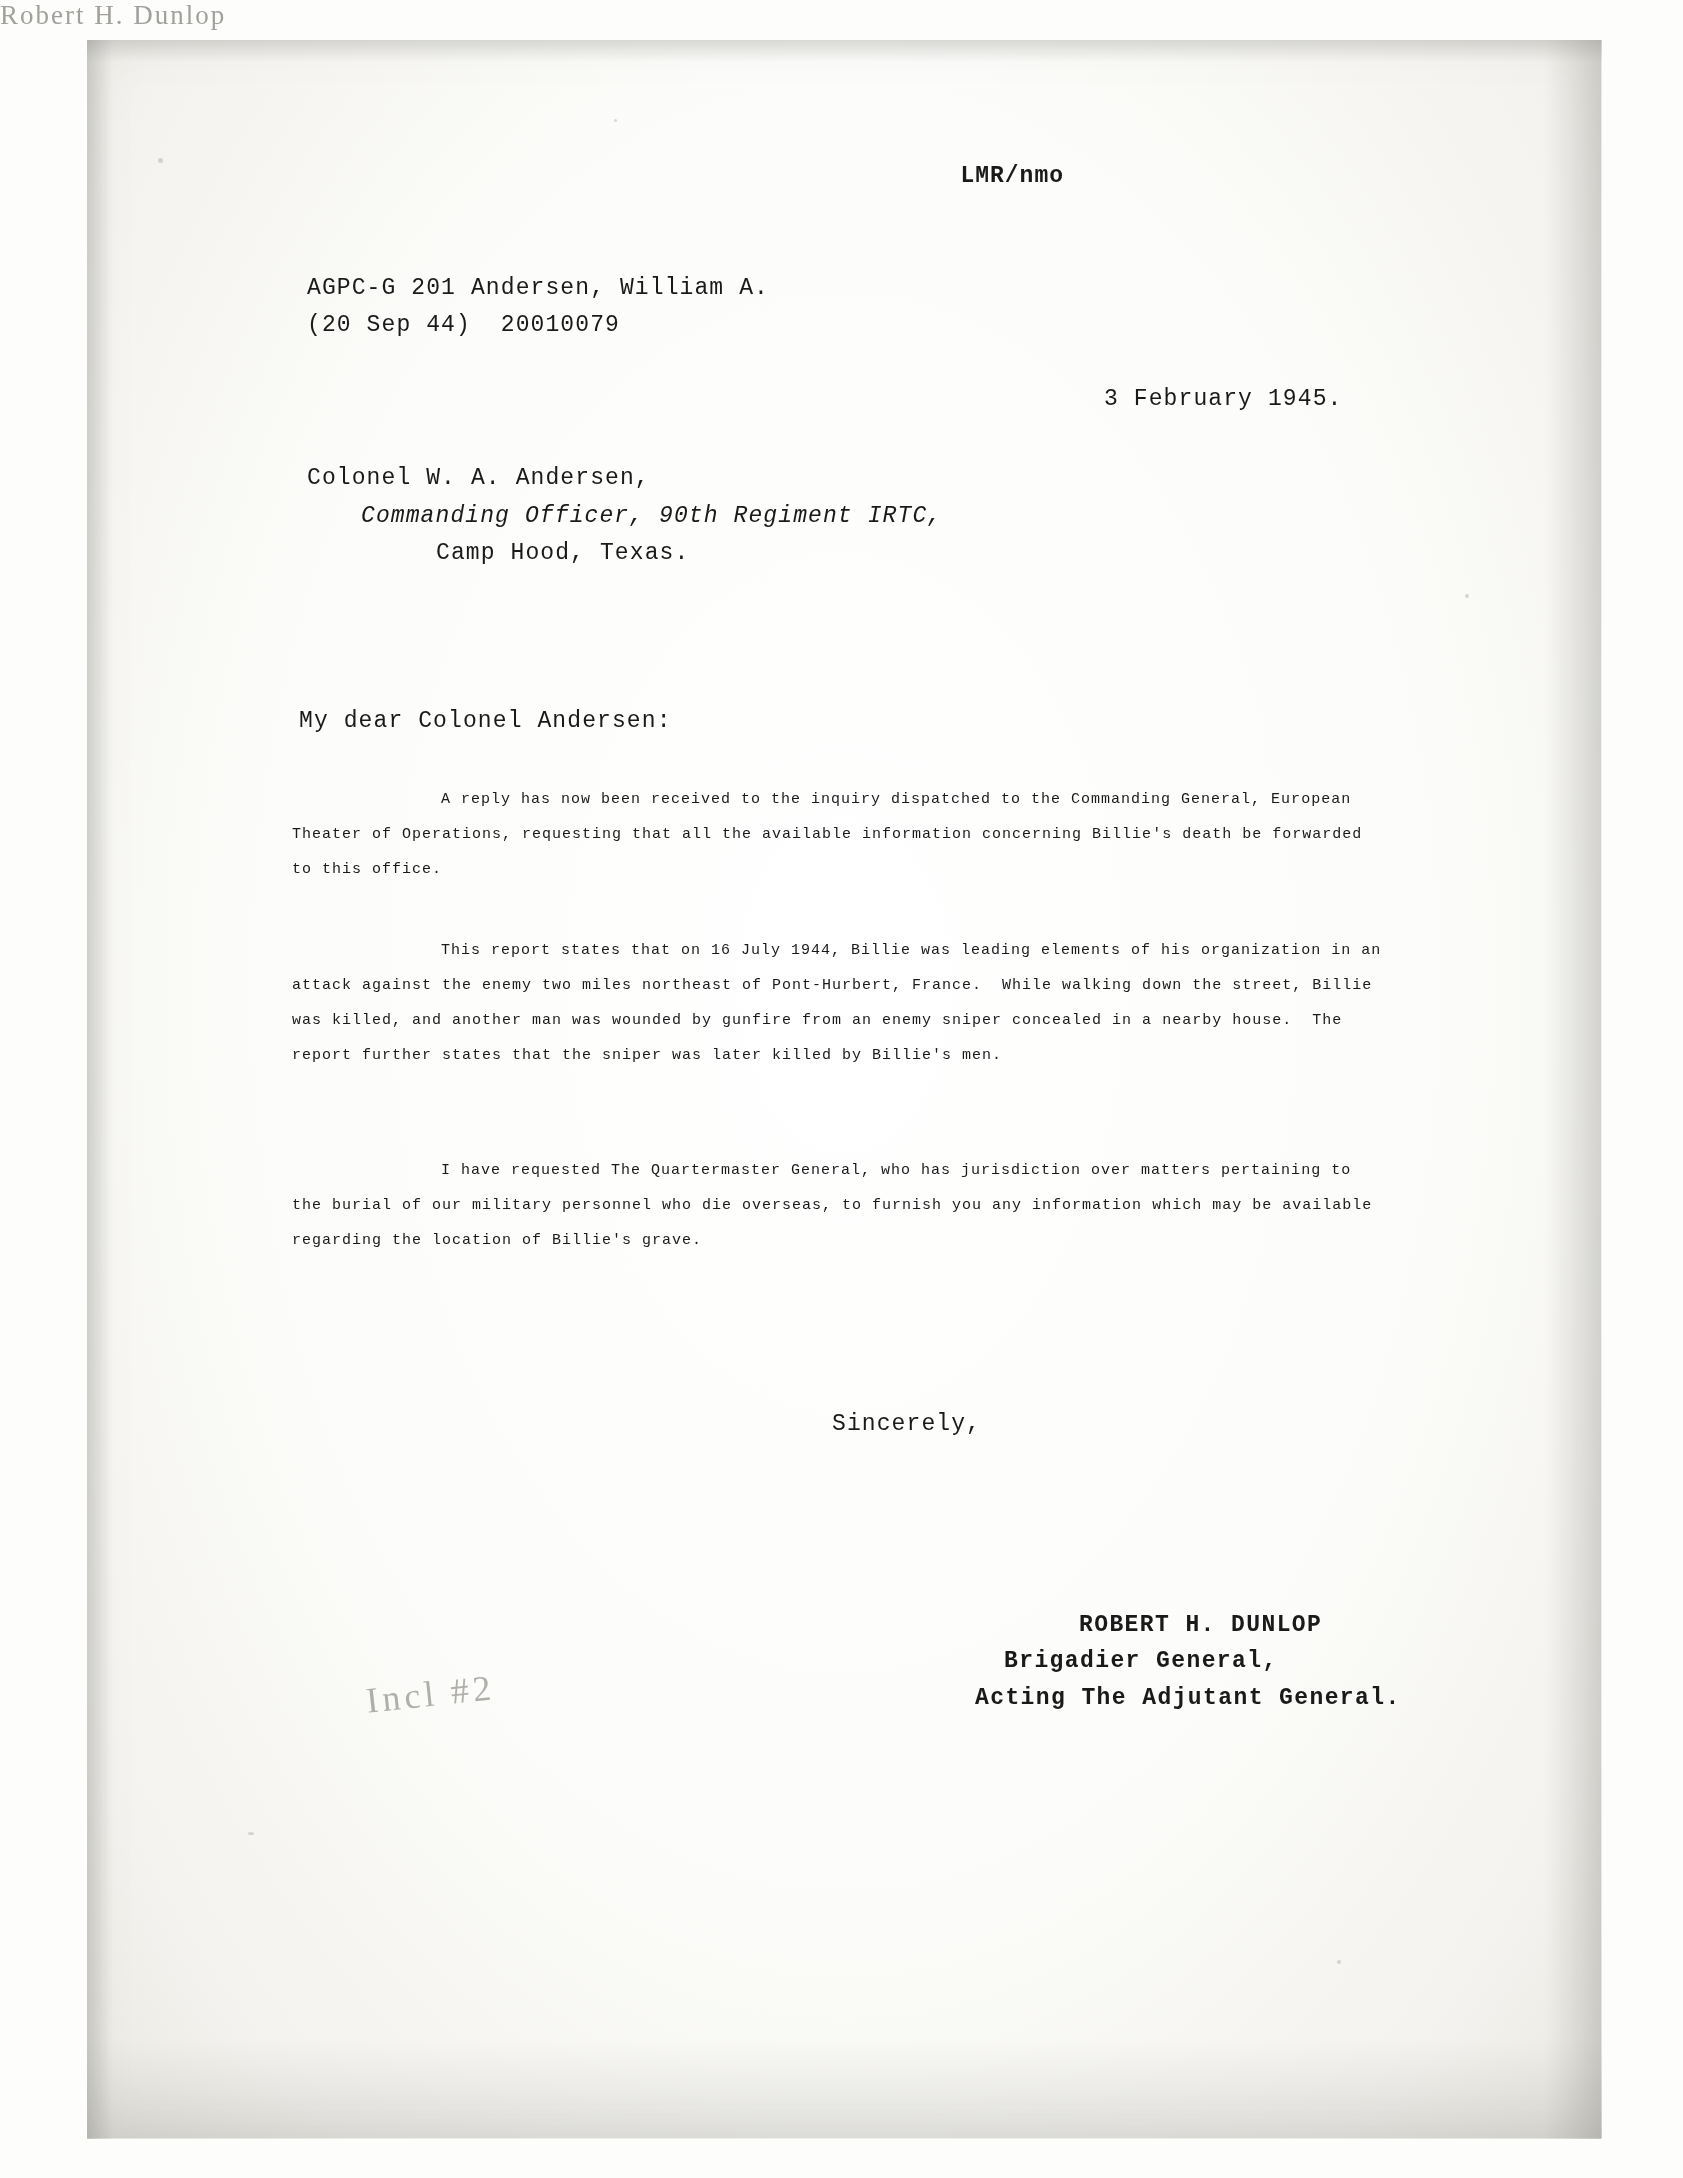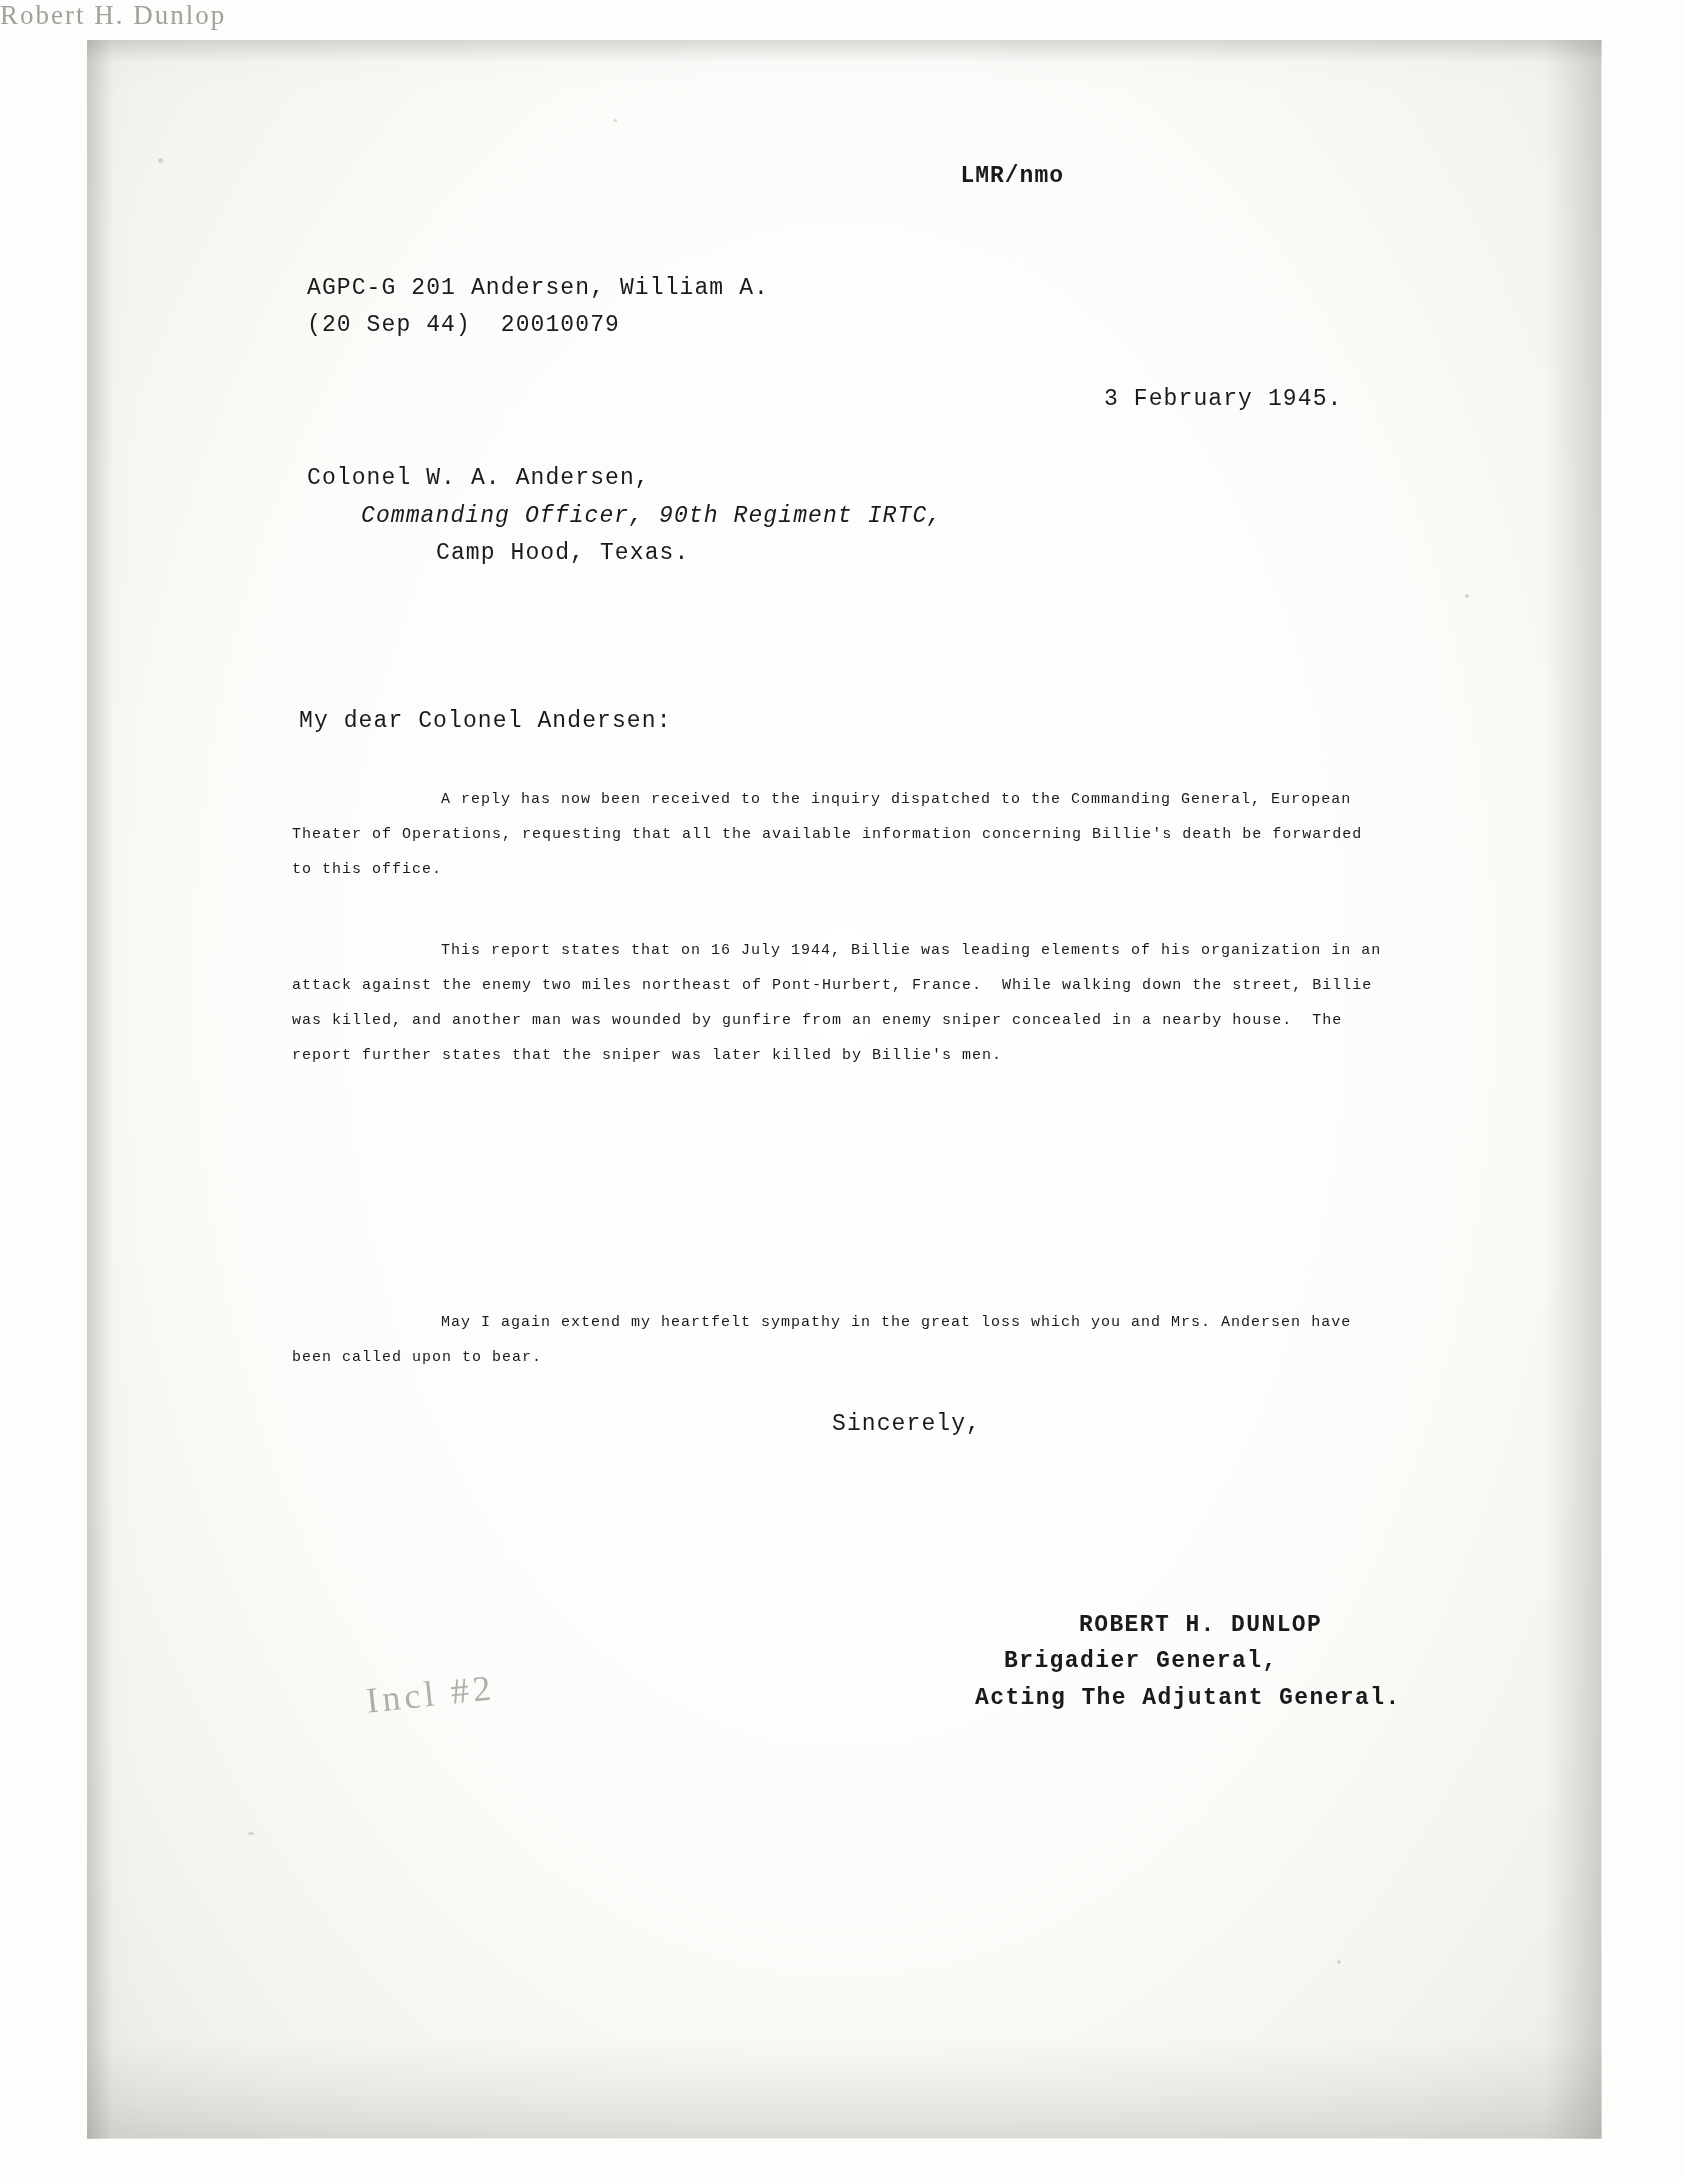--- a/index.html
+++ b/index.html
@@ -153,21 +153,21 @@
   <div class="txt" id="letter-date">3 February 1945.</div>
 
   <div class="txt" id="addr-1">Colonel W. A. Andersen,</div>
   <div class="txt" id="addr-2">Commanding Officer, 90th Regiment IRTC,</div>
   <div class="txt" id="addr-3">Camp Hood, Texas.</div>
 
   <div class="txt" id="salutation">My dear Colonel Andersen:</div>
 
   <div class="para" id="para-1">A reply has now been received to the inquiry dispatched to the Commanding General, European Theater of Operations, requesting that all the available information concerning Billie's death be forwarded to this office.</div>
   <div class="para" id="para-2">This report states that on 16 July 1944, Billie was leading elements of his organization in an attack against the enemy two miles northeast of Pont-Hurbert, France.  While walking down the street, Billie was killed, and another man was wounded by gunfire from an enemy sniper concealed in a nearby house.  The report further states that the sniper was later killed by Billie's men.</div>
-  <div class="para" id="para-4">May I again extend my heartfelt sympathy in the great loss which you and Mrs. Andersen have been called upon to bear.</div>
+  <div class="para" id="para-3">I have requested The Quartermaster General, who has jurisdiction over matters pertaining to the burial of our military personnel who die overseas, to furnish you any information which may be available regarding the location of Billie's grave.</div>
 
   <div class="txt" id="closing">Sincerely,</div>
 
   <div id="signature-script">Robert H. Dunlop</div>
 
   <div class="txt" id="sig-name">ROBERT H. DUNLOP</div>
   <div class="txt" id="sig-title-1">Brigadier General,</div>
   <div class="txt" id="sig-title-2">Acting The Adjutant General.</div>
 
   <div id="handwritten-note">Incl #2</div>

